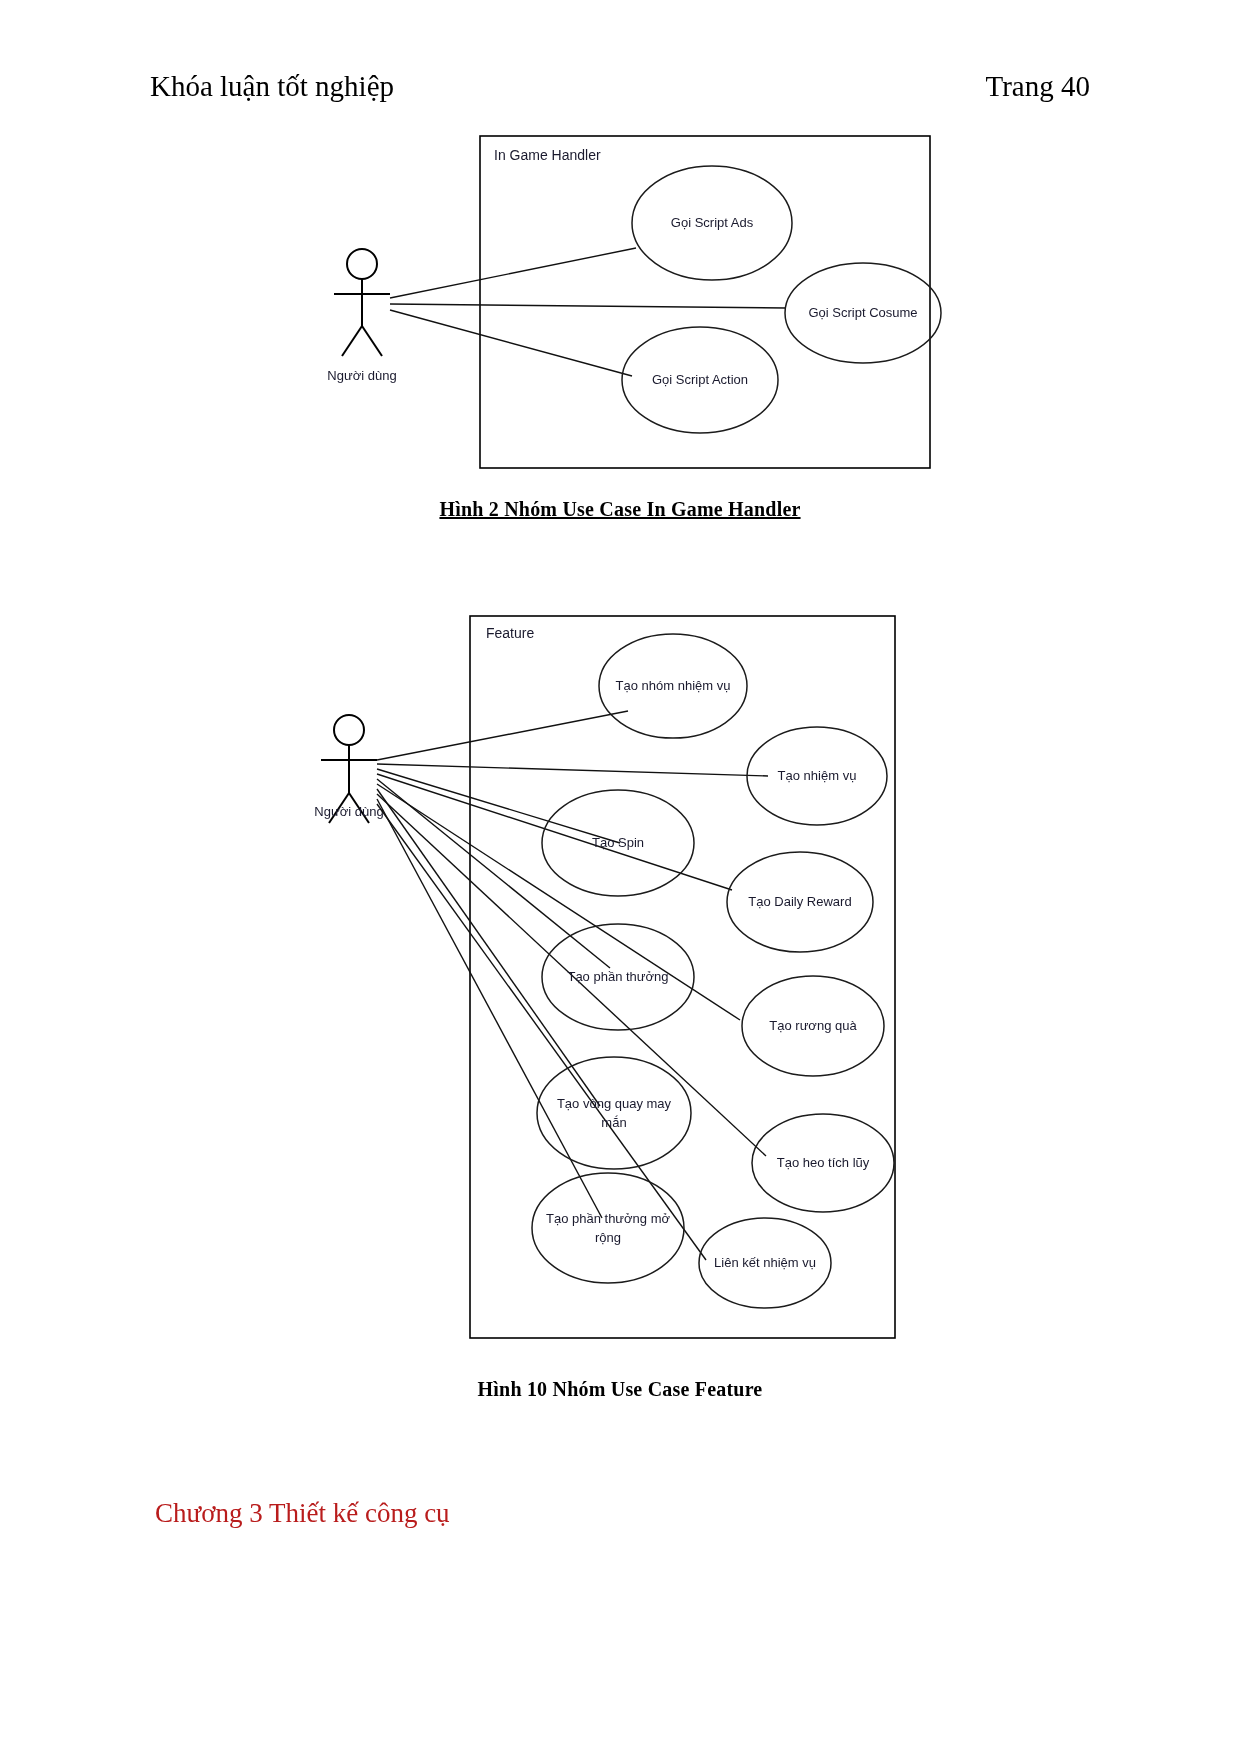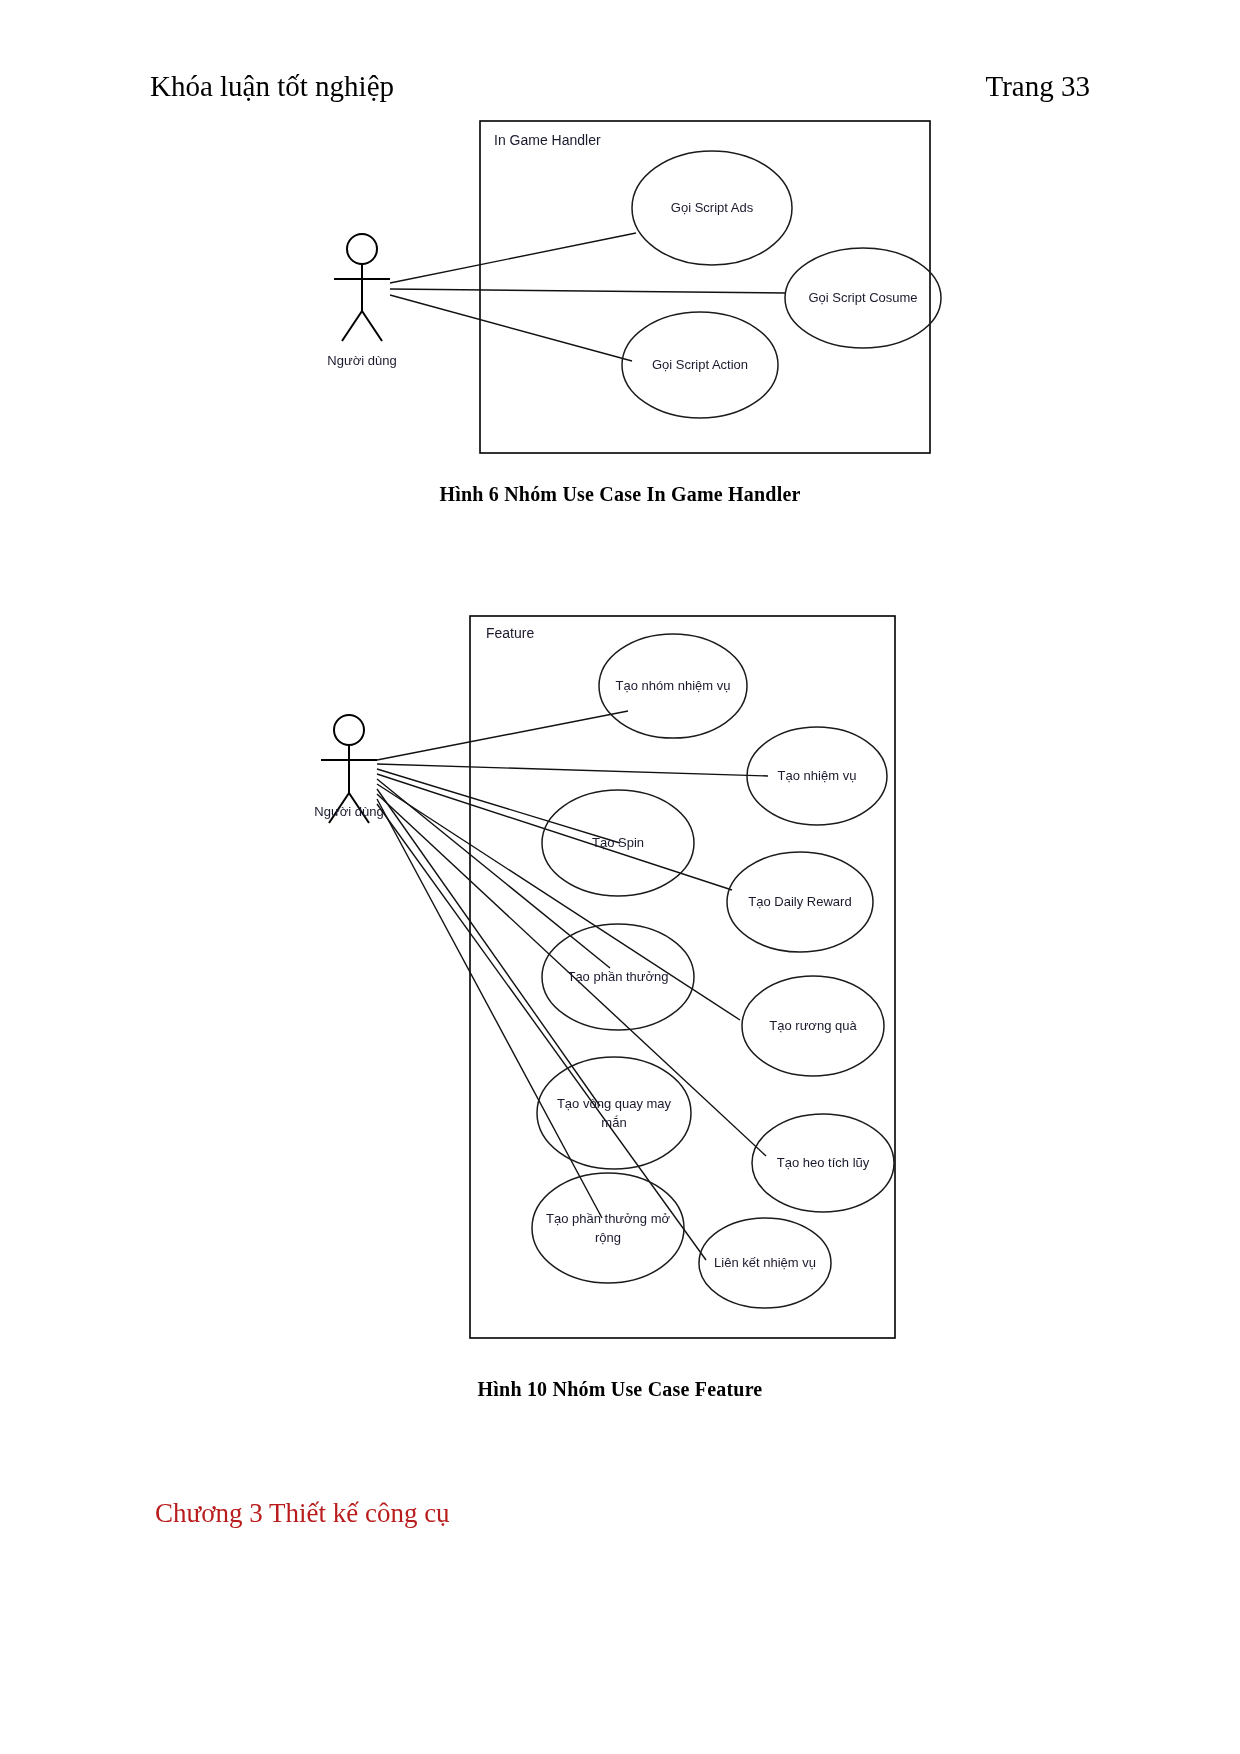--- a/index.html
+++ b/index.html
@@ -48,21 +48,21 @@
   .figure-caption {
     text-align: center;
     font-family: "Liberation Serif", serif;
     font-size: 20px;
     font-weight: bold;
     color: #000;
     margin-top: 10px;
     letter-spacing: 0.2px;
   }
 
-  #figure-1 { top: 113px; }
+  #figure-1 { top: 128px; text-decoration: underline; }
   #figure-2 { top: 608px; }
 
   
   .page-footer {
     position: absolute;
     left: 155px;
     top: 1498px;
     font-family: "Liberation Serif", serif;
     font-size: 27px;
     color: #b91c1c;
@@ -90,21 +90,21 @@
   .pkg-box   { fill: none; stroke: #000000; stroke-width: 1.6; }
   .uc-ellipse{ fill: #ffffff; fill-opacity: 0; stroke: #1b1b1b; stroke-width: 1.5; }
   .assoc     { stroke: #111111; stroke-width: 1.4; fill: none; }
   .actor-stroke { stroke: #000000; stroke-width: 2; fill: none; }
 </style>
 </head>
 <body>
 
 <div class="page-header">
   <span class="header-left">Khóa luận tốt nghiệp</span>
-  <span class="header-right">Trang 33</span>
+  <span class="header-right">Trang 40</span>
 </div>
 
 <div class="figure" id="figure-1">
   <svg class="figure-canvas" width="940" height="360" viewBox="0 0 940 360">
 
     <rect class="pkg-box" x="330" y="8" width="450" height="332"></rect>
     <text class="pkg-label" x="344" y="32">In Game Handler</text>
 
     <g>
       <circle class="actor-stroke" cx="212" cy="136" r="15"></circle>
@@ -127,21 +127,21 @@
     <g>
       <ellipse class="uc-ellipse" cx="713" cy="185" rx="78" ry="50"></ellipse>
       <text class="uc-label" x="713" y="186">Gọi Script Cosume</text>
     </g>
 
     <g>
       <ellipse class="uc-ellipse" cx="550" cy="252" rx="78" ry="53"></ellipse>
       <text class="uc-label" x="550" y="253">Gọi Script Action</text>
     </g>
   </svg>
-  <div class="figure-caption">Hình 6 Nhóm Use Case In Game Handler</div>
+  <div class="figure-caption">Hình 2 Nhóm Use Case In Game Handler</div>
 </div>
 
 <div class="figure" id="figure-2">
   <svg class="figure-canvas" width="940" height="760" viewBox="0 0 940 760">
 
     <rect class="pkg-box" x="320" y="8" width="425" height="722"></rect>
     <text class="pkg-label" x="336" y="30">Feature</text>
 
     <g>
       <circle class="actor-stroke" cx="199" cy="122" r="15"></circle>

